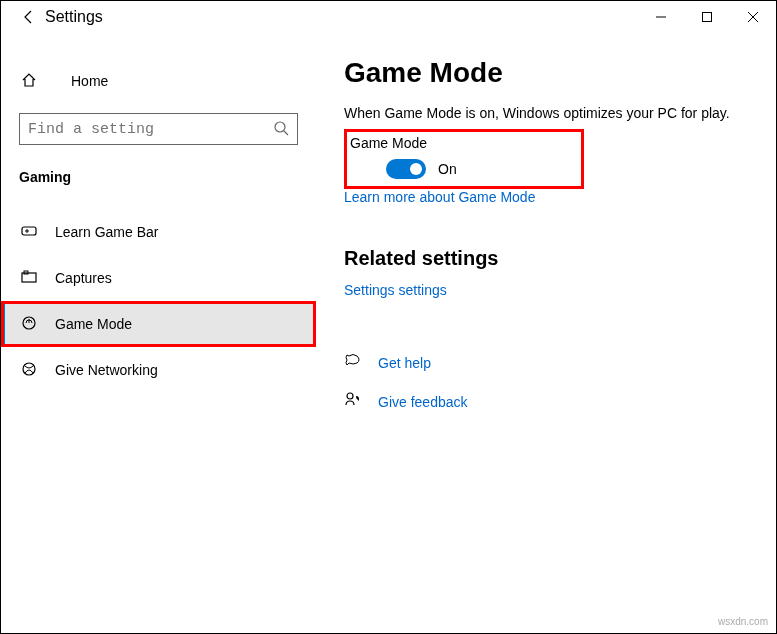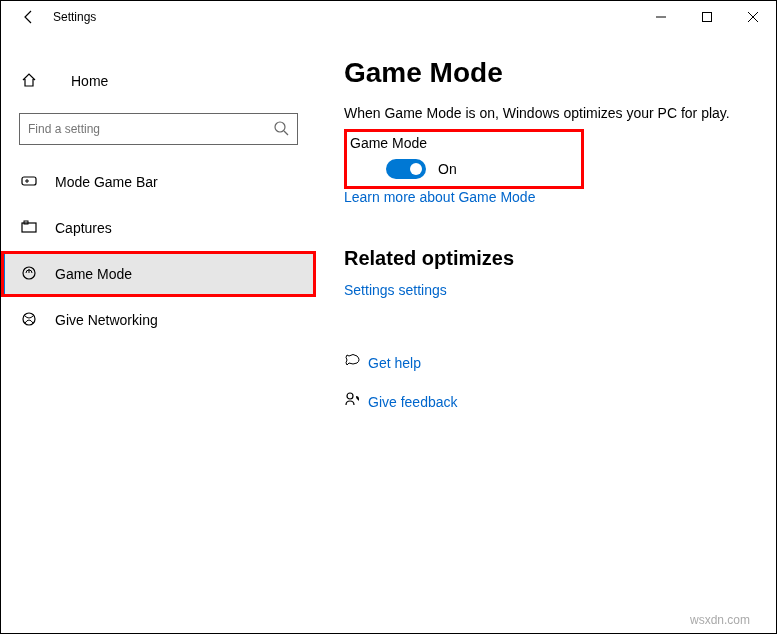--- a/index.html
+++ b/index.html
@@ -1,51 +1,51 @@
 <!DOCTYPE html>
 <html><head>
   <meta charset="utf-8">
   <style>
     * { margin: 0; padding: 0; box-sizing: border-box; }
     body { font-family: "Segoe UI", sans-serif; font-size: 14px; color: #000; background: #fff; width: 777px; height: 634px; overflow: hidden; border: 1px solid #000; position: relative; }
     .titlebar { display: flex; align-items: center; height: 32px; padding-left: 12px; }
     .titlebar .back-btn { width: 32px; height: 32px; display: flex; align-items: center; justify-content: center; cursor: pointer; }
-    .titlebar .title { margin-left: 8px; font-size: 12px; }
+    .titlebar .title { margin-left: 0; font-size: 16px; }
     .window-controls { position: absolute; top: 0; right: 0; display: flex; }
     .window-controls div { width: 46px; height: 32px; display: flex; align-items: center; justify-content: center; cursor: pointer; }
     .container { display: flex; height: calc(100% - 32px); }
     .sidebar { width: 315px; padding: 0; }
     .home-item { display: flex; align-items: center; height: 40px; padding: 0 18px; margin-top: 28px; cursor: pointer; }
     .home-item .icon { width: 20px; text-align: center; }
     .home-item .label { margin-left: 32px; font-size: 14px; }
     .search-box { margin: 12px 18px 0 18px; height: 32px; border: 1px solid #666; display: flex; align-items: center; padding: 0 8px; }
-    .search-box input { border: none; outline: none; flex: 1; font-size: 12px; font-family: Liberation Sans, sans-serif; color: #666; background: transparent; }
+    .search-box input { border: none; outline: none; flex: 1; font-size: 15px; font-family: Liberation Mono, monospace; color: #666; background: transparent; }
     .category-header { margin: 24px 18px 10px 18px; font-weight: 600; font-size: 14px; }
     .nav-item { display: flex; align-items: center; height: 46px; padding: 0 18px; cursor: pointer; }
     .nav-item .icon { width: 20px; text-align: center; }
     .nav-item .label { margin-left: 16px; font-size: 14px; }
     .nav-item.selected { background: #e6e6e6; box-shadow: inset 4px 0 0 #0078d4; }
     .highlight-red { outline: 3px solid #ff0000; outline-offset: -3px; }
     .main { flex: 1; padding: 24px 28px; }
     .page-title { font-size: 28px; font-weight: 600; margin-bottom: 16px; }
     .description { font-size: 14px; margin-bottom: 8px; }
     .toggle-section { padding: 6px 6px 10px 6px; display: inline-block; min-width: 240px; }
     .toggle-label { font-size: 14px; margin-bottom: 8px; }
     .toggle-row { display: flex; align-items: center; padding-left: 36px; }
     .toggle { width: 40px; height: 20px; border-radius: 10px; background: #0078d4; position: relative; cursor: pointer; }
     .toggle .knob { width: 12px; height: 12px; border-radius: 50%; background: #fff; position: absolute; top: 4px; right: 4px; }
     .toggle-status { margin-left: 12px; font-size: 14px; }
     .link { color: #0066cc; cursor: pointer; font-size: 14px; }
     .learn-more { display: block; margin-top: 0; }
     .related-header { font-size: 20px; font-weight: 600; margin-top: 42px; margin-bottom: 12px; }
     .help-row { display: flex; align-items: center; margin-top: 18px; }
     .help-row .icon { width: 24px; font-size: 14px; }
-    .help-row .link { margin-left: 0; }
+    .help-row .link { margin-left: 10px; }
     .subsection-spacer { height: 36px; }
-    .watermark { position: absolute; bottom: 6px; right: 26px; font-size: 12px; color: #aaa; }
+    .watermark { position: absolute; bottom: 6px; right: 8px; font-size: 10px; color: #aaa; }
   </style>
 </head>
 <body>
 
 <div class="titlebar">
   <div class="back-btn">
     <svg width="16" height="16" viewBox="0 0 16 16">
         <path d="M10 2 L4 8 L10 14" stroke="#000" stroke-width="1.2" fill="none"></path>
       </svg>
   </div>
@@ -82,32 +82,33 @@
     </div>
     <div class="search-box">
       <input type="text" placeholder="Find a setting" style="">
       <span>
         <svg width="16" height="16" viewBox="0 0 16 16">
             <circle cx="7" cy="7" r="5" stroke="#666" stroke-width="1.2" fill="none"></circle>
             <line x1="11" y1="11" x2="15" y2="15" stroke="#666" stroke-width="1.2"></line>
           </svg>
       </span>
     </div>
+    <div class="category-header">Gaming</div>
 
     <div style="height:14px"></div>
 
     <div class="nav-item">
       <span class="icon">
         <svg width="16" height="16" viewBox="0 0 16 16">
             <rect x="1" y="4" width="14" height="8" rx="2" stroke="#000" stroke-width="1.2" fill="none"></rect>
             <line x1="4" y1="8" x2="8" y2="8" stroke="#000" stroke-width="1"></line>
             <line x1="6" y1="6" x2="6" y2="10" stroke="#000" stroke-width="1"></line>
           </svg>
       </span>
-      <span class="label">Mode Game Bar</span>
+      <span class="label">Learn Game Bar</span>
     </div>
 
     <div class="nav-item">
       <span class="icon">
         <svg width="16" height="16" viewBox="0 0 16 16">
             <rect x="1" y="4" width="14" height="9" stroke="#000" stroke-width="1.2" fill="none"></rect>
             <rect x="3" y="2" width="4" height="3" stroke="#000" stroke-width="1" fill="none"></rect>
           </svg>
       </span>
       <span class="label">Captures</span>
@@ -144,21 +145,21 @@
       <div class="toggle-row">
         <div class="toggle">
             <div class="knob"></div>
           </div>
         <span class="toggle-status">On</span>
       </div>
     </div>
 
     <a class="link learn-more">Learn more about Game Mode</a>
 
-    <h2 class="related-header">Related optimizes</h2>
+    <h2 class="related-header">Related settings</h2>
     <a class="link">Settings settings</a>
 
     <div class="subsection-spacer"></div>
 
     <div class="help-row">
       <span class="icon">
         <svg width="18" height="18" viewBox="0 0 18 18">
             <path d="M3 3 Q1 5 3 8 Q1 11 3 13 L5 11 Q9 13 13 11 Q17 8 13 4 Q9 1 5 4 Z" stroke="#000" stroke-width="1" fill="none"></path>
           </svg>
       </span>

